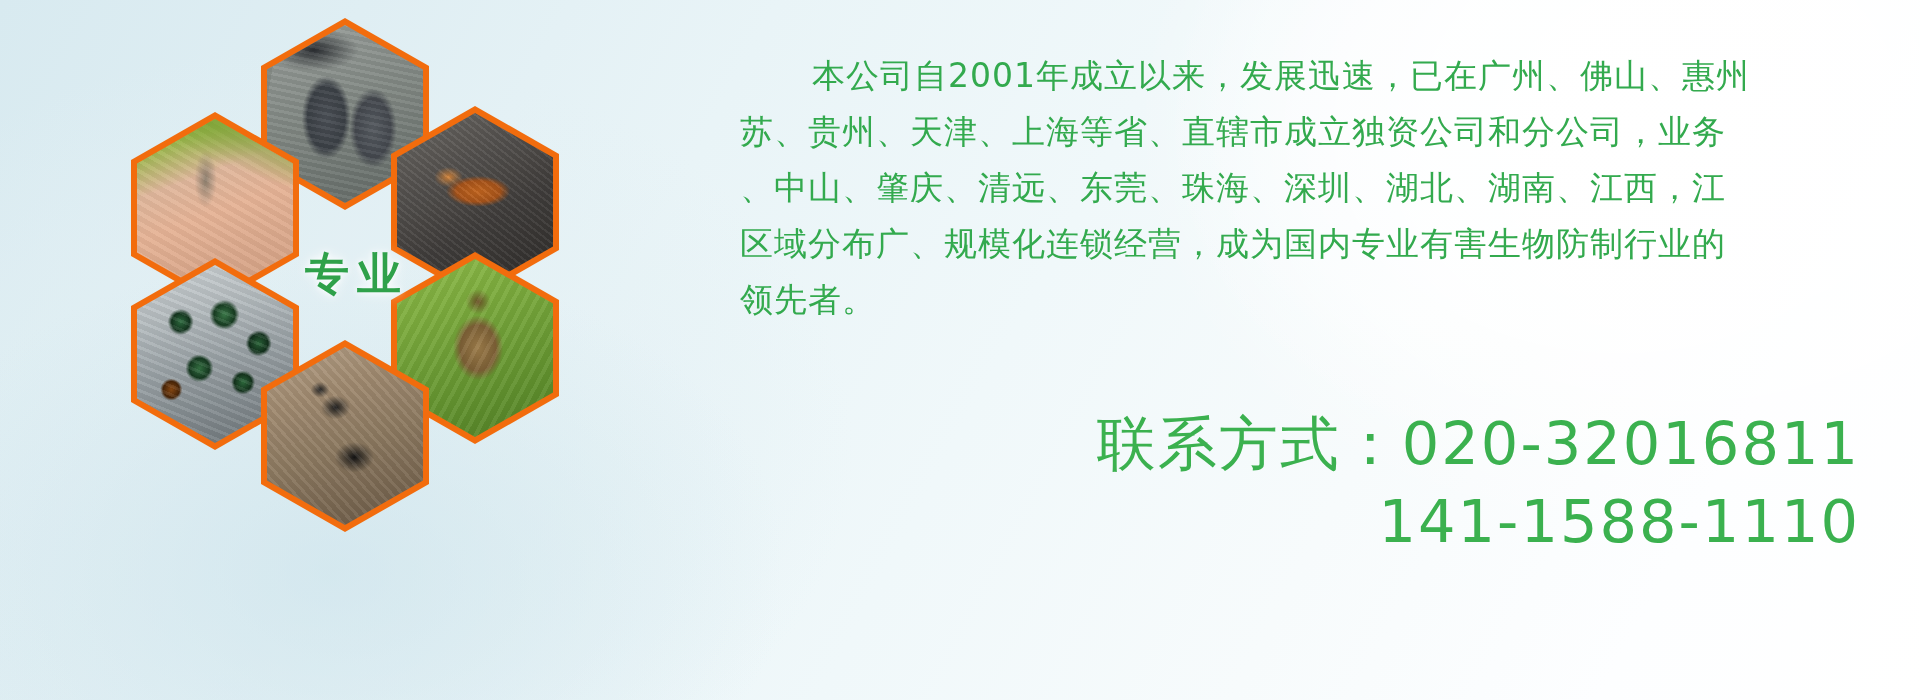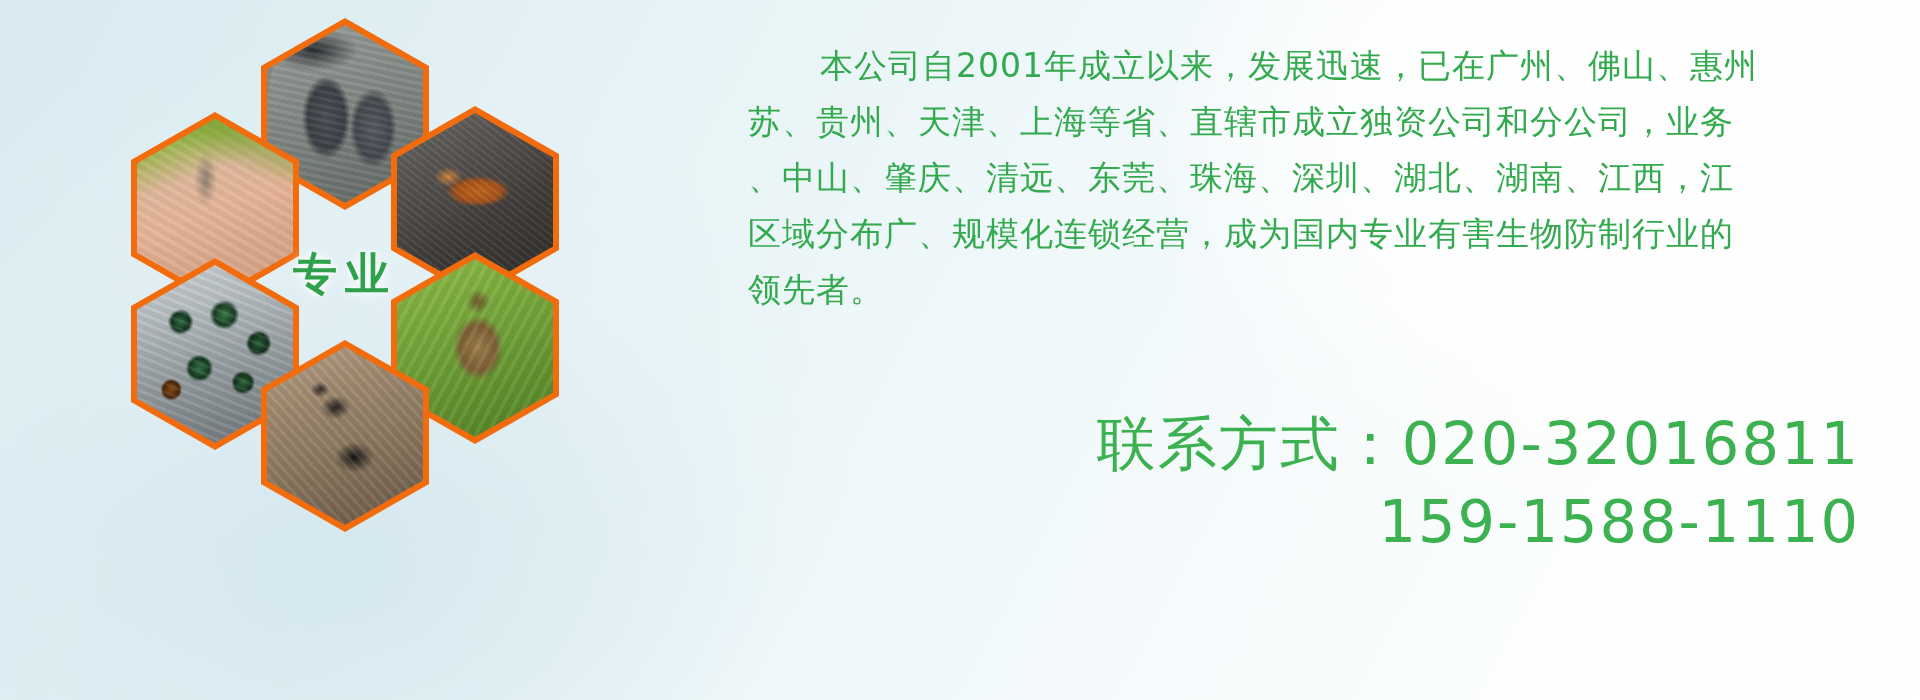--- a/index.html
+++ b/index.html
@@ -65,21 +65,21 @@
 
   
   .hex-rats   { left: 166px; top: 8px; }
   .hex-roach  { left: 296px; top: 96px; }
   .hex-mosq   { left: 36px;  top: 102px; }
   .hex-flies  { left: 36px;  top: 248px; }
   .hex-stink  { left: 296px; top: 242px; }
   .hex-ant    { left: 166px; top: 330px; }
 
   .hex-center {
-    left: 166px; top: 168px;
+    left: 178px; top: 168px;
     width: 168px; height: 192px;
     background: transparent;
     z-index: 5;
     display: flex; flex-direction: column;
     align-items: center; justify-content: center;
     -webkit-clip-path: none; clip-path: none; gap: 33px;
   }
   .center-text {
     color: #2fa14a;
     font-weight: bold;
@@ -164,23 +164,22 @@
   .art-ant::after {
     content:"";
     position:absolute; inset:0;
     background: repeating-linear-gradient(48deg, rgba(255,255,255,0.06) 0 3px, rgba(0,0,0,0.05) 3px 8px);
   }
 
   
   .copy {
     position: absolute;
     left: 740px;
-    top: 38px;
+    top: 48px;
     width: 1120px;
-    margin-left: 8px;
   }
   .copy p {
     margin: 0;
     color: #33aa4e;
     font-size: 33px;
     line-height: 56px;
     letter-spacing: 1px;
     white-space: nowrap;
   }
   .copy p.indent { text-indent: 72px; }
@@ -259,17 +258,17 @@
     <p>、中山、肇庆、清远、东莞、珠海、深圳、湖北、湖南、江西，江</p>
     <p>区域分布广、规模化连锁经营，成为国内专业有害生物防制行业的</p>
     <p>领先者。</p>
   </div>
 
   <div class="contact">
     <div class="line1">
       <span>联系方式：</span><span>020-32016811</span>
     </div>
     <div class="line2">
-      <span>159-1588-1110</span>
+      <span>141-1588-1110</span>
     </div>
   </div>
 
 </div>
 
 </body></html>

